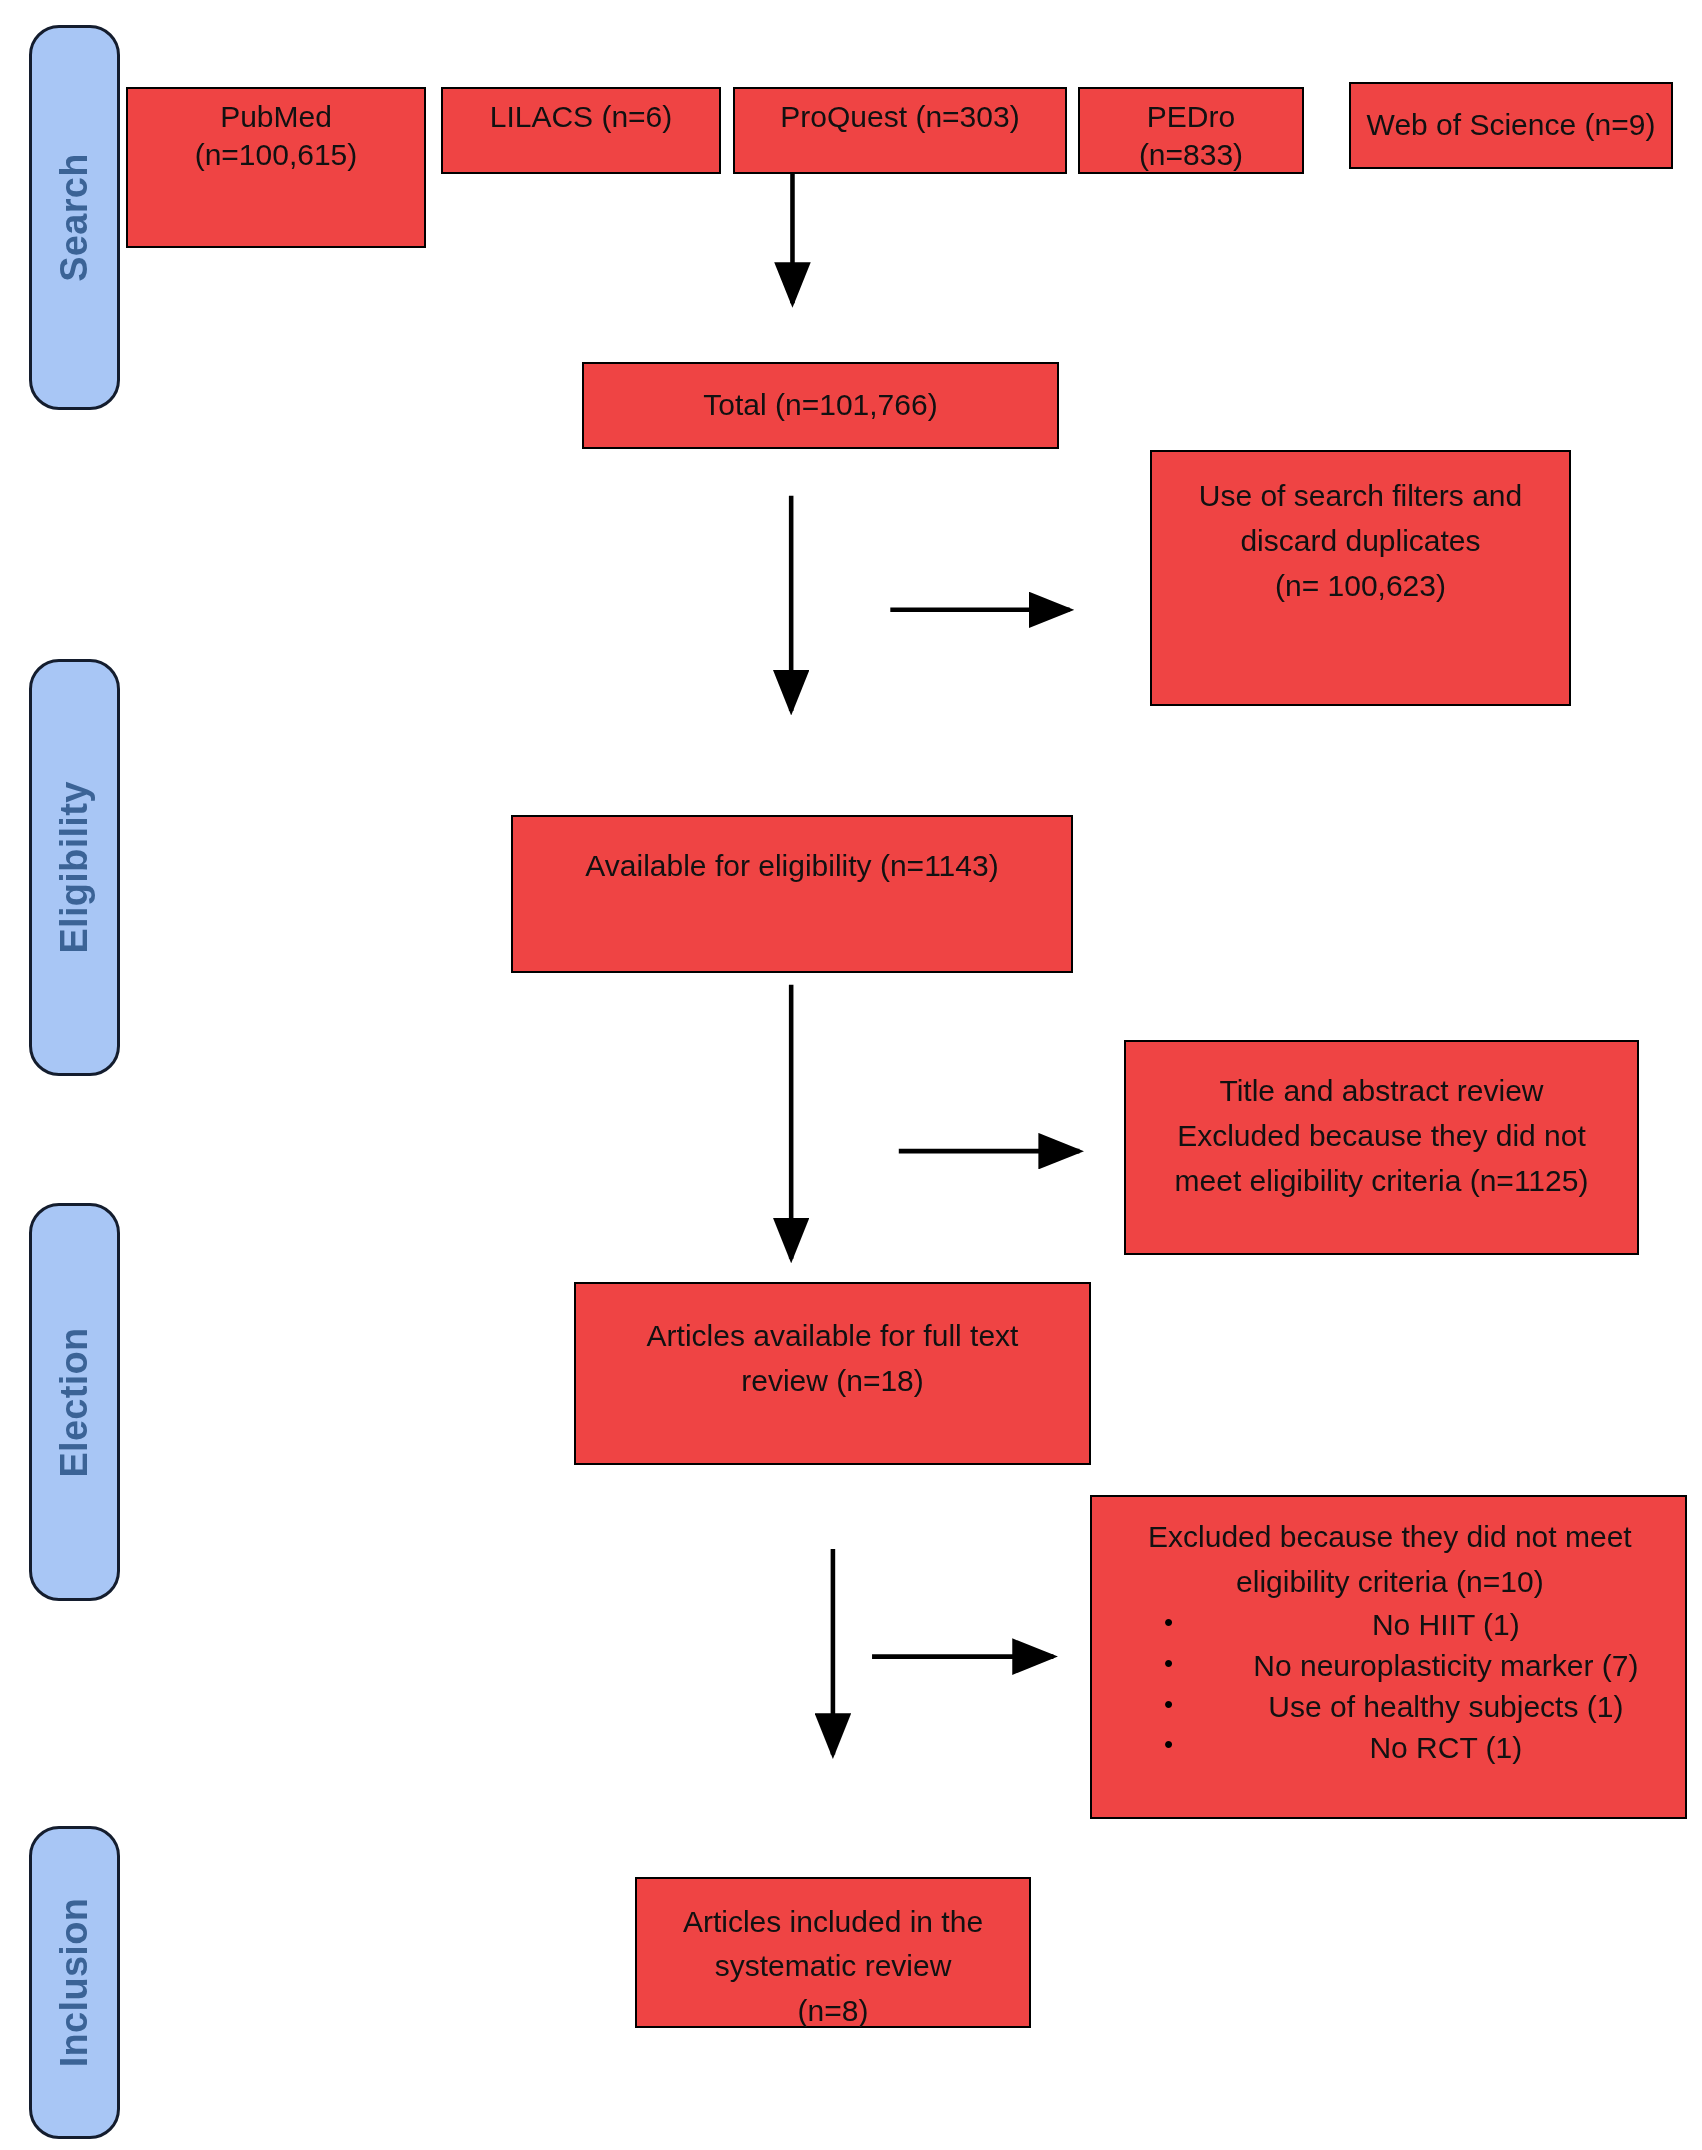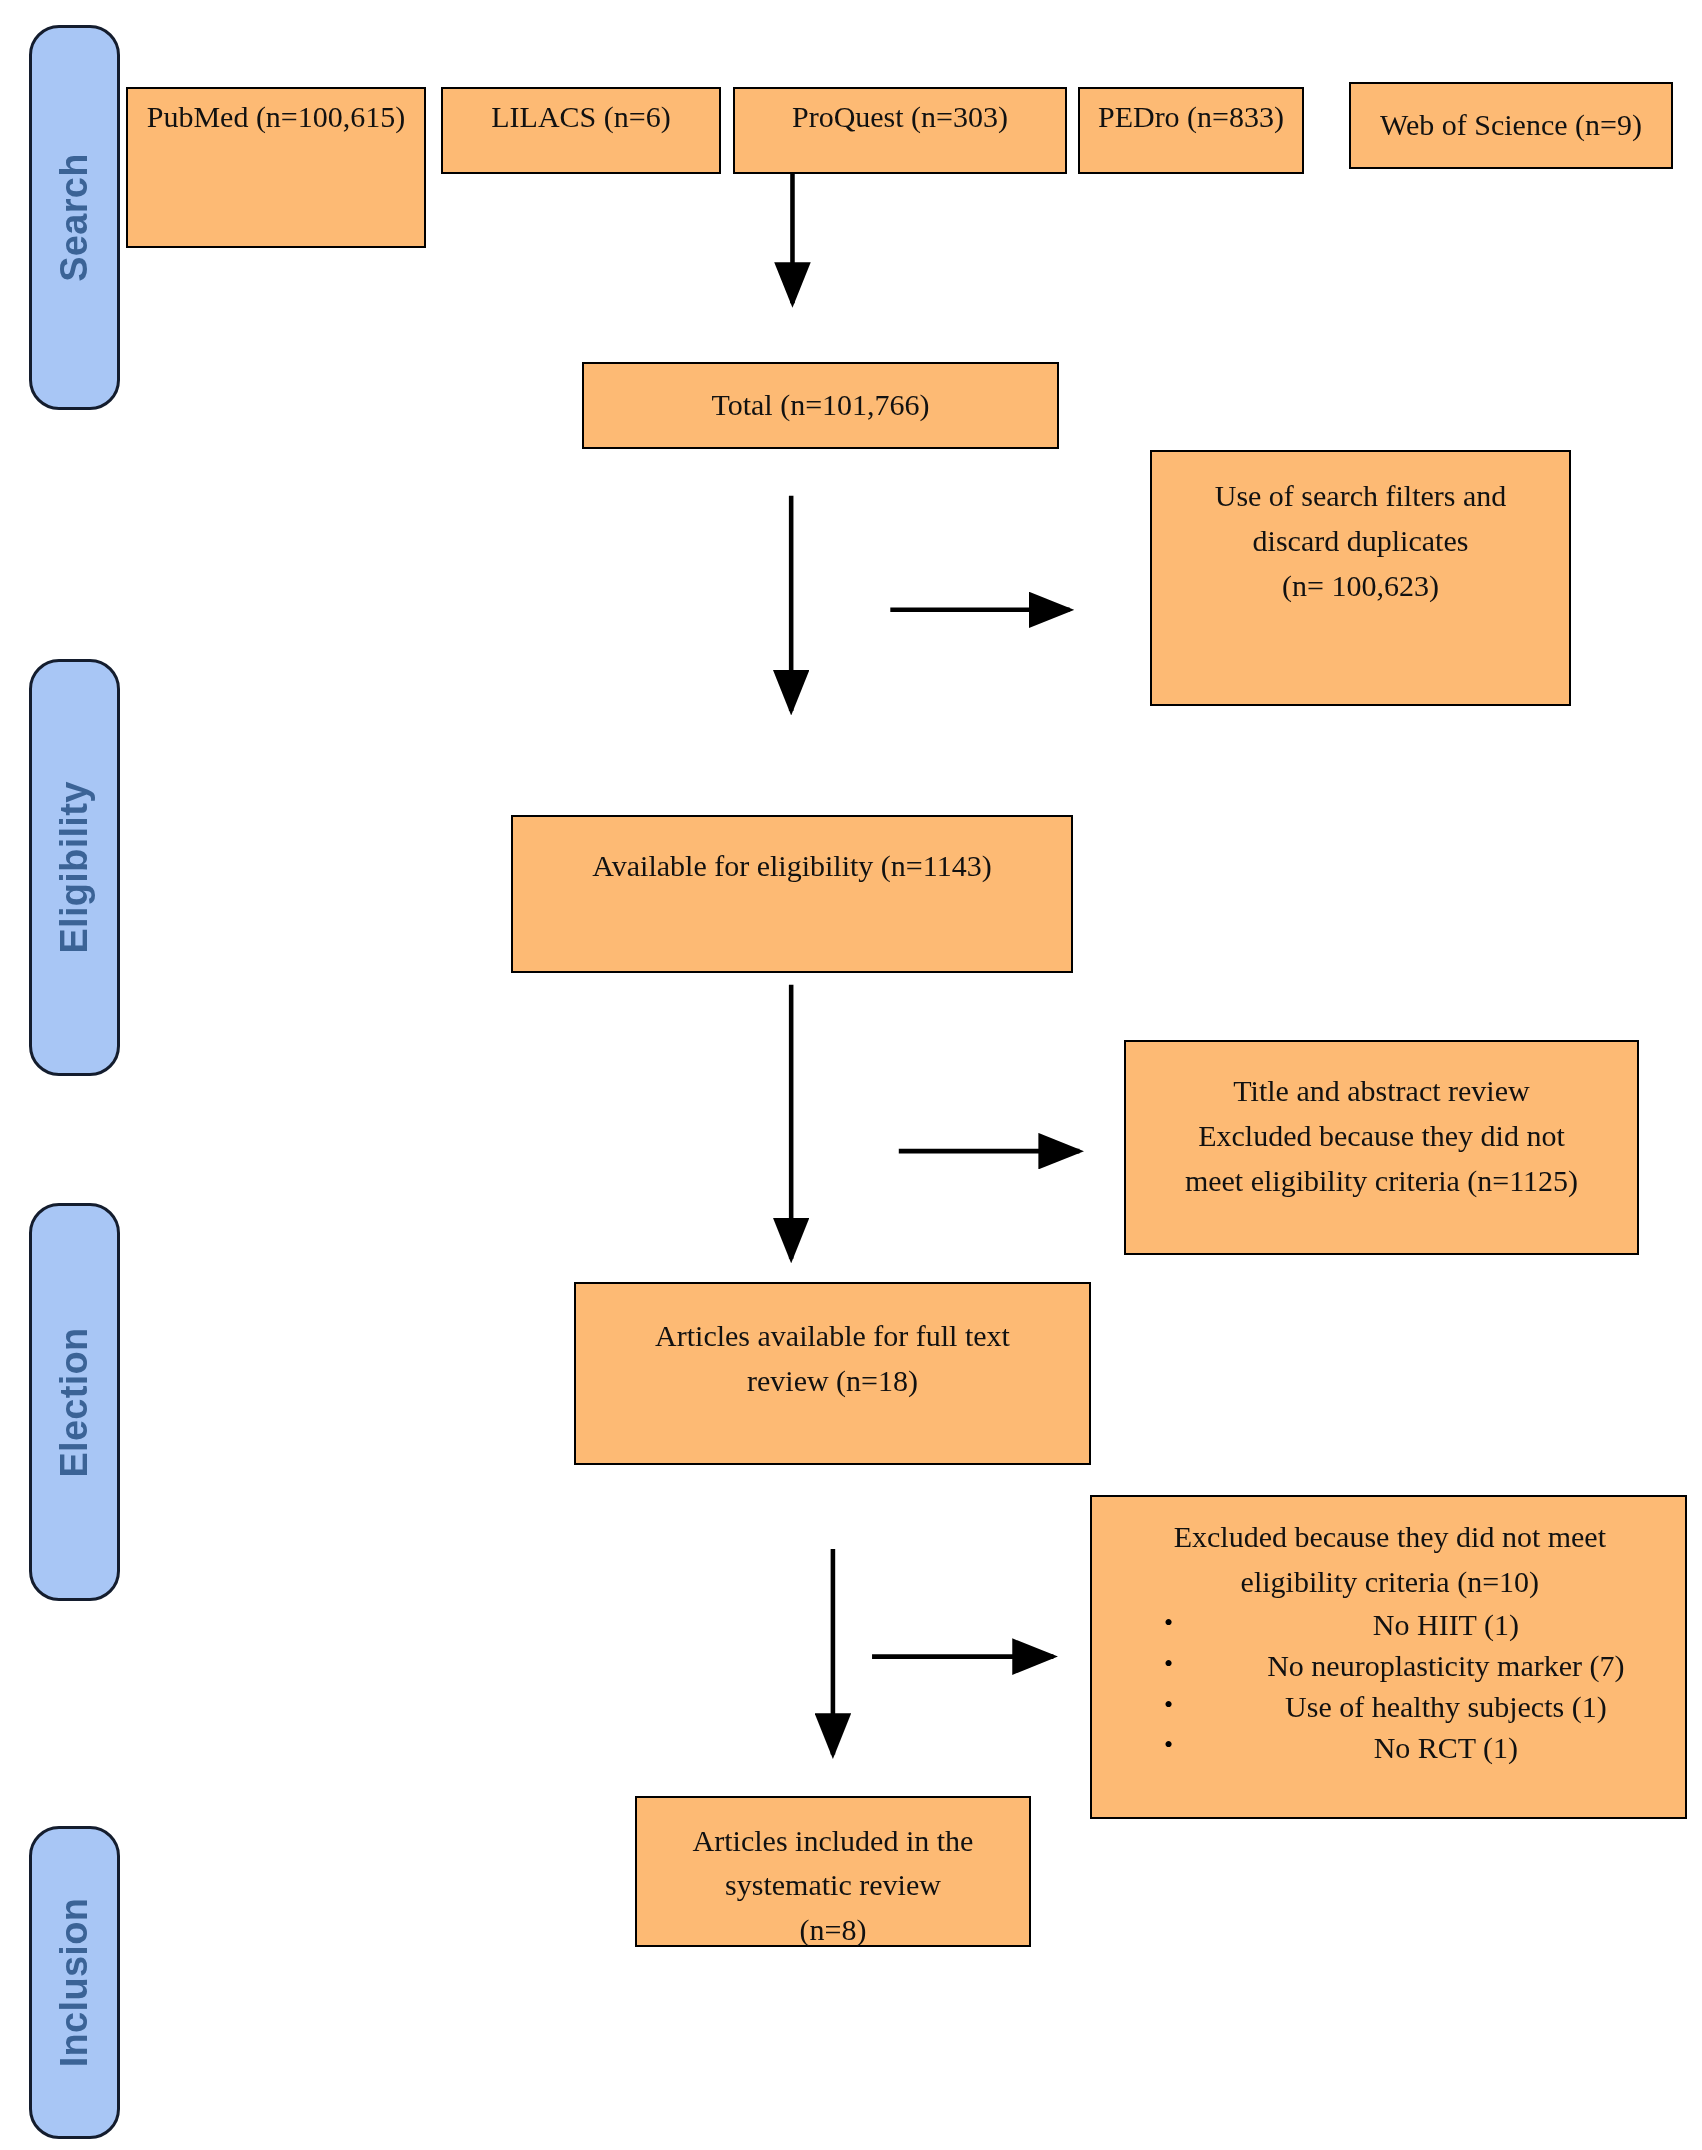--- a/index.html
+++ b/index.html
@@ -37,28 +37,28 @@
     font-weight: bold;
     color: #3b6396;
     letter-spacing: 0.3px;
     font-family: "Liberation Sans", sans-serif;
   }
 
   
   .box {
     position: absolute;
     box-sizing: border-box;
-    background: #fdba74;
+    background: #ef4444;
     border: 2.6px solid #000000;
     display: flex;
     padding: 9px 11.7px;
     font-size: 30px;
     line-height: 1.28;
     color: #111111;
-    font-family: Liberation Serif, serif;
+    font-family: Liberation Sans, sans-serif;
   }
   .box.center-text {
     align-items: flex-start;
     justify-content: center;
     text-align: center;
   }
   .box.center-mid {
     align-items: center;
     justify-content: center;
     text-align: center;
@@ -210,21 +210,21 @@
       <p class="para">eligibility criteria (n=10)</p>
       <ul class="reasons">
         <li>No HIIT (1)</li>
         <li>No neuroplasticity marker (7)</li>
         <li>Use of healthy subjects (1)</li>
         <li>No RCT (1)</li>
       </ul>
     </div>
   </div>
 
-  <div class="box center-text" style="left:635px; top:1796px; width:396px; height:151px; padding-top:19.6px;">
+  <div class="box center-text" style="left:635px; top:1877px; width:396px; height:151px; padding-top:19.6px;">
     <div class="inner">
       <p class="para">Articles included in the</p>
       <p class="para">systematic review</p>
       <p class="para">(n=8)</p>
     </div>
   </div>
 
 </div>
 
 

